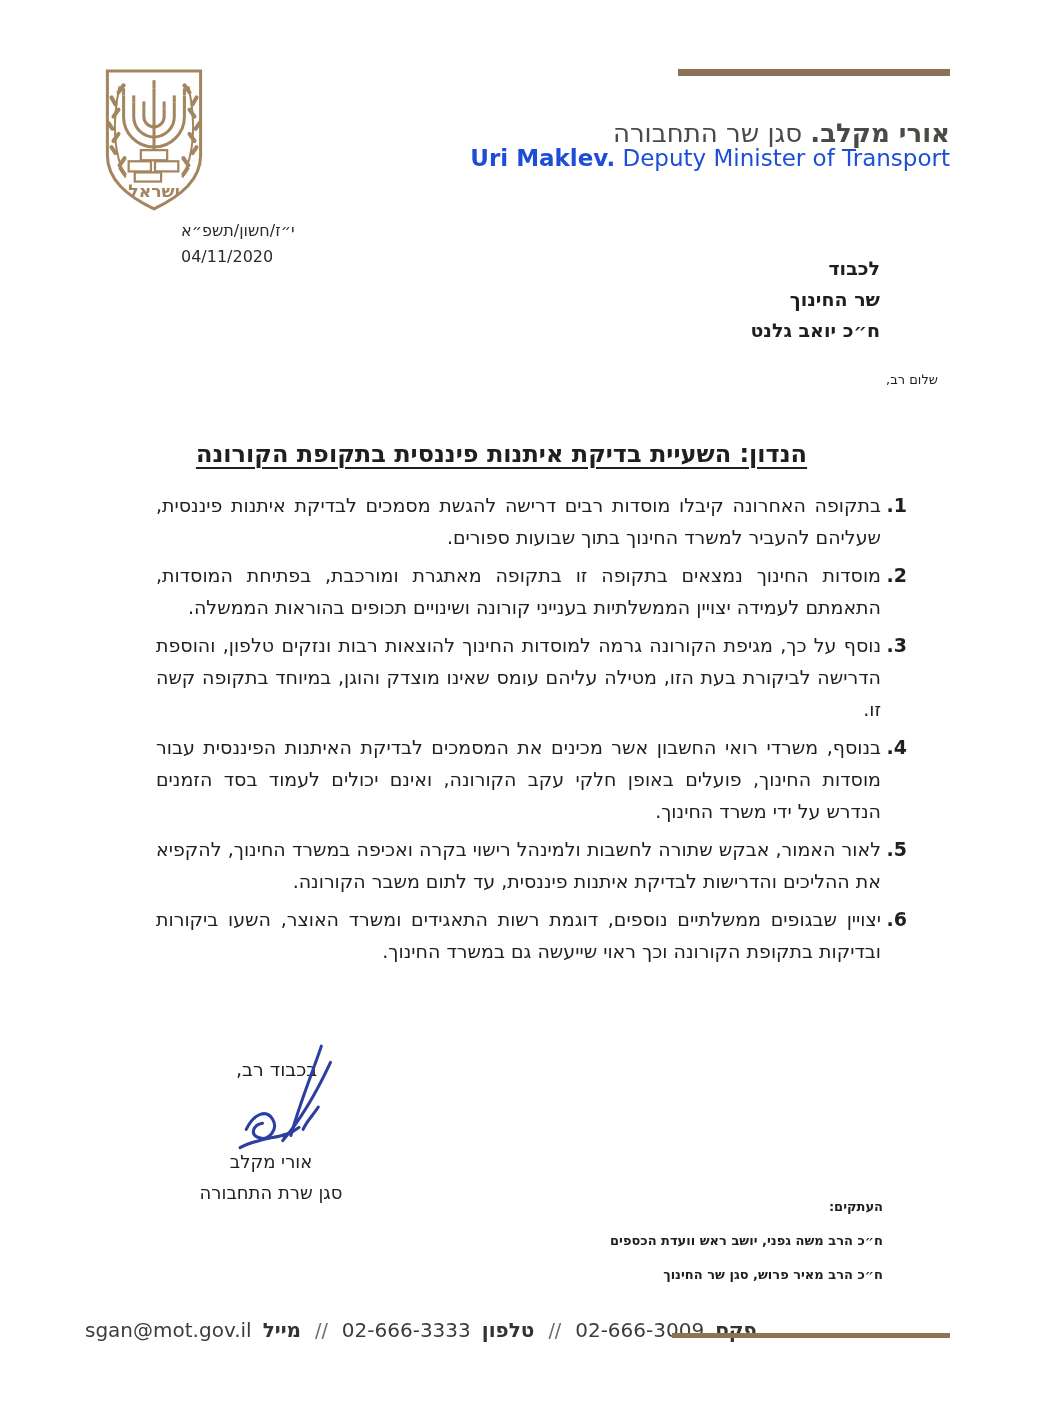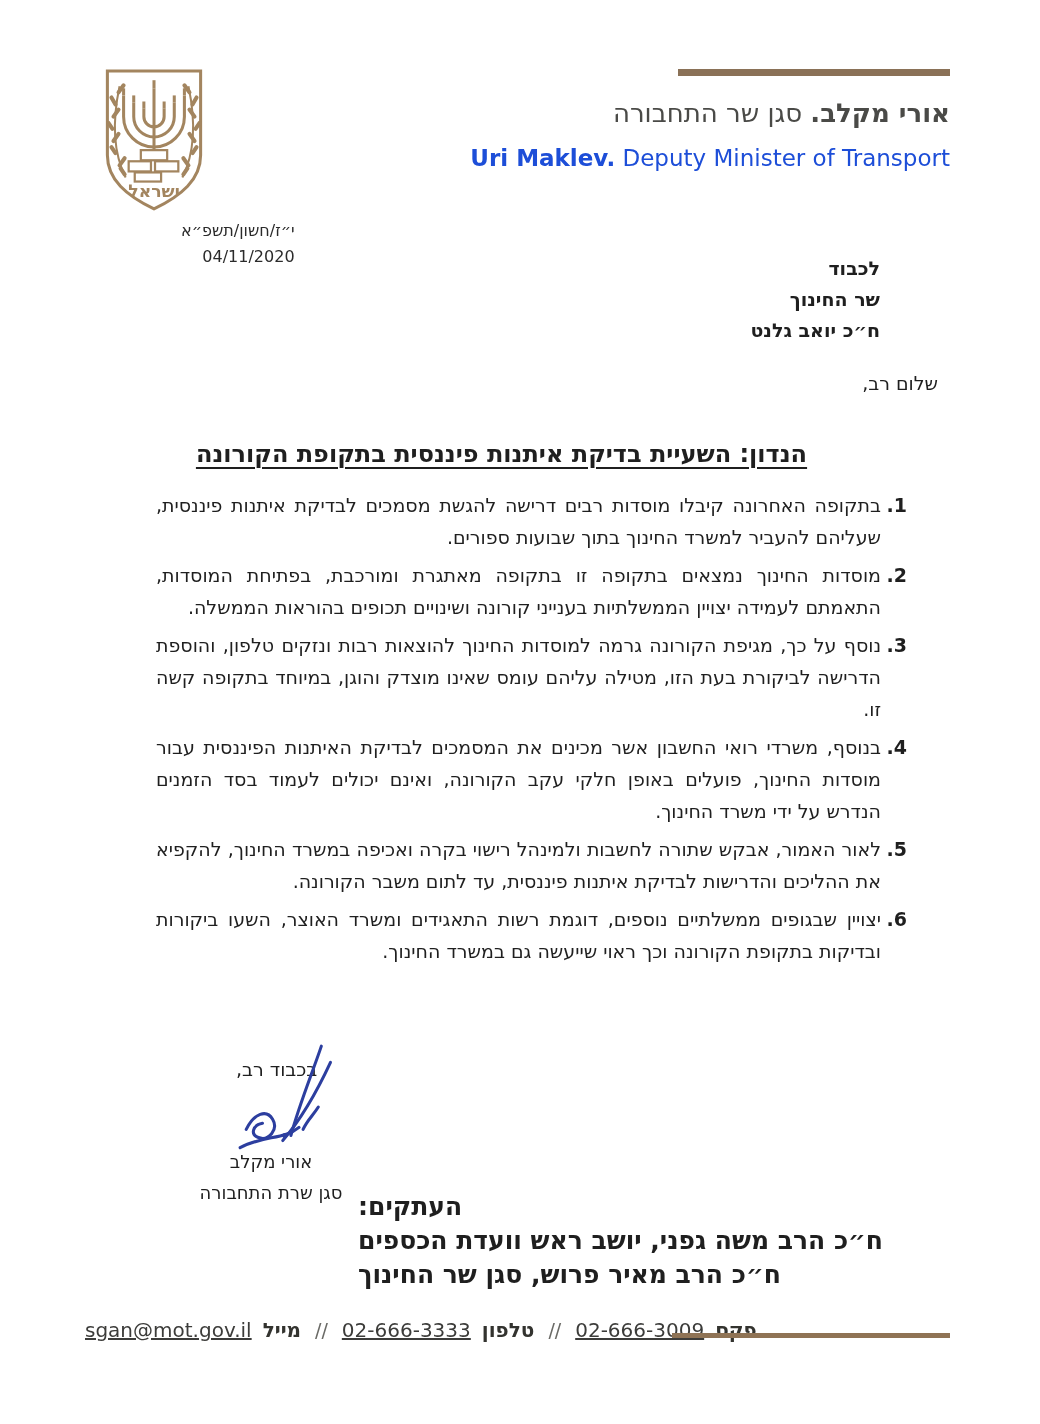--- a/index.html
+++ b/index.html
@@ -8,48 +8,48 @@
     width:1040px;height:1424px;
     margin:0 auto;
     background:#ffffff;
     font-family:"DejaVu Sans",sans-serif;
     color:#1f1f1f;
     direction:rtl;
     overflow:hidden;
   }
   
   .top-bar{position:absolute;top:69px;right:90px;width:272px;height:7px;background:#8a7157;}
-  .header-he{position:absolute;top:96px;right:90px;font-size:26px;line-height:34px;color:#4a4a47;white-space:nowrap;}
+  .header-he{position:absolute;top:116px;right:90px;font-size:26px;line-height:34px;color:#4a4a47;white-space:nowrap;}
   .header-he b{font-weight:bold;}
   .header-en{position:absolute;top:143px;right:90px;font-size:23px;line-height:30px;color:#1d4ed8;direction:ltr;white-space:nowrap;}
   .emblem{position:absolute;top:64px;left:98px;width:112px;height:152px;}
-  .date-block{position:absolute;top:218px;left:181px;font-size:16px;line-height:26px;color:#2b2b2b;direction:rtl;text-align:right;}
+  .date-block{position:absolute;top:218px;left:181px;font-size:16px;line-height:26px;color:#2b2b2b;direction:rtl;text-align:left;}
   .date-greg{direction:ltr;}
   
   .recipient{position:absolute;top:253px;right:160px;text-align:right;font-weight:bold;font-size:19px;line-height:31px;}
-  .greeting{position:absolute;top:372px;right:102px;font-size:19px;margin-left:43px;}
+  .greeting{position:absolute;top:372px;right:102px;font-size:13px;margin-left:43px;}
   
   .subject{position:absolute;top:440px;right:197px;left:160px;text-align:center;font-size:24px;font-weight:bold;}
   .subject span{text-decoration:underline;text-decoration-thickness:2px;text-underline-offset:5px;}
   
   .body-list{position:absolute;top:489px;right:133px;left:131px;font-size:19px;}
   .item{display:flex;margin-bottom:6px;line-height:32px;}
   .item .num{flex:0 0 26px;font-weight:bold;}
   .item .txt{flex:1;text-align:justify;margin-left:25px;}
   
   .salutation{position:absolute;top:1058px;left:236px;font-size:19px;direction:rtl;}
   .signature{position:absolute;top:1042px;left:232px;width:132px;height:122px;}
   .signer{position:absolute;top:1146px;left:186px;width:170px;text-align:center;font-size:18px;line-height:31px;}
   
-  .copies{position:absolute;top:1190px;right:157px;text-align:left;font-weight:bold;font-size:25px;line-height:34px;}
+  .copies{position:absolute;top:1190px;right:157px;text-align:right;font-weight:bold;font-size:13px;line-height:34px;}
   
   .footer-line{position:absolute;top:1318px;left:85px;display:flex;direction:rtl;align-items:center;gap:11px;font-size:20px;color:#3c3c3a;white-space:nowrap;}
   .footer-line .lbl{font-weight:bold;color:#33332f;}
   .footer-line .sep{color:#6a6a66;font-size:19px;padding:0 3px;}
-  .footer-line .val{direction:ltr;text-decoration:underline;}
+  .footer-line .val{direction:ltr;}
   .footer-bar{position:absolute;top:1333px;right:90px;width:278px;height:5px;background:#8f7355;}
 </style>
 </head>
 <body>
 
 <div class="page">
 
   <div class="top-bar"></div>
 
   <div class="header-he">

